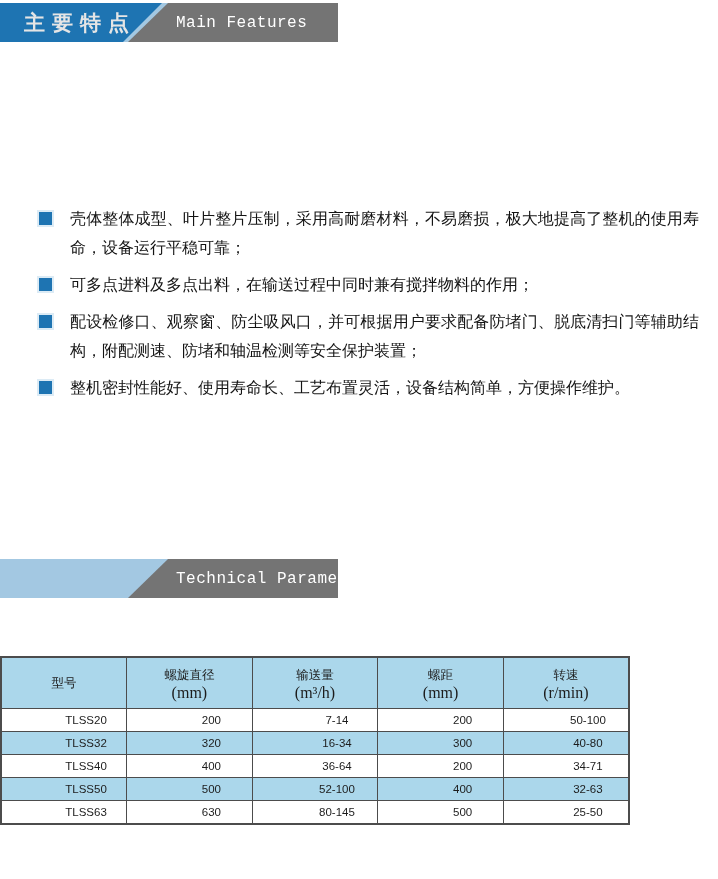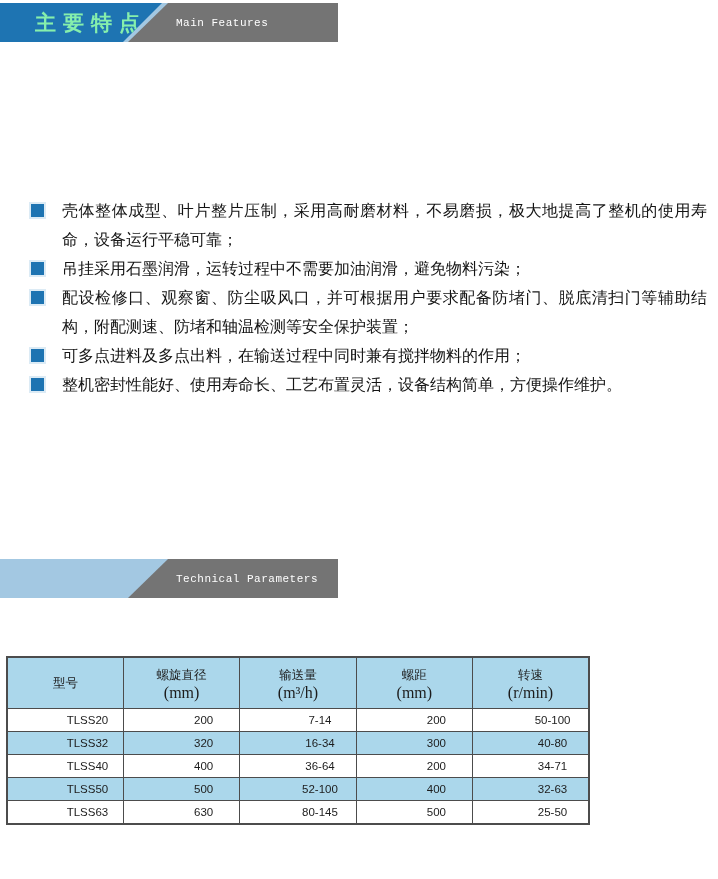--- a/index.html
+++ b/index.html
@@ -30,61 +30,61 @@
   }
   .sec-hdr .en-label {
     position: absolute;
     left: 176px;
     top: 0;
     bottom: 0;
     display: flex;
     align-items: center;
     color: #ffffff;
     font-family: "Liberation Mono", "DejaVu Sans Mono", monospace;
-    font-size: 11px;
+    font-size: 16px;
     letter-spacing: 0.5px;
     white-space: nowrap;
     text-align: center;
   }
   .sec-hdr .blue-edge {
     position: absolute;
     left: 0; top: 0; bottom: 0;
     width: 172px;
     background: var(--edge);
     clip-path: polygon(0 0, 168px 0, 128px 100%, 0 100%);
   }
   .sec-hdr .bar-blue {
     position: absolute;
     left: 0; top: 0; bottom: 0;
     width: 168px;
     background: var(--blue);
     clip-path: polygon(0 0, 162px 0, 123px 100%, 0 100%);
     display: flex;
     align-items: center;
-    padding-left: 35px;
+    padding-left: 24px;
     box-sizing: border-box;
-    color: #86efac;
+    color: #e5e5e5;
     font-size: 21px;
     font-weight: bold;
     letter-spacing: 7px;
     white-space: nowrap;
   }
   #hdr-features { top: 3px; }
   #hdr-params   { top: 559px; }
 
   
   .features {
     position: absolute;
     top: 196px;
     left: 31px;
     width: 676px;
   }
   .feature-item {
     display: flex;
-    margin: 0;
+    margin: 8px;
   }
   .feature-bullet {
     flex: 0 0 13px;
     width: 13px;
     height: 13px;
     margin-top: 8px;
     margin-right: 18px;
     background: var(--blue);
     box-shadow: 0 0 0 2px #dcebf5;
   }
@@ -93,22 +93,22 @@
     font-size: 16px;
     line-height: 29px;
     color: #141414;
     text-align: justify;
   }
 
   
   .param-table {
     position: absolute;
     top: 656px;
-    left: 6px;
-    width: 584px;
+    left: 0;
+    width: 630px;
     border-collapse: collapse;
     table-layout: fixed;
   }
   .param-table th, .param-table td {
     border: 1px solid #4c4c4c;
     text-align: center;
     vertical-align: middle;
     padding: 0;
   }
   .param-table { border: 2px solid #4c4c4c; }
@@ -151,29 +151,25 @@
     <div class="bar-blue">主要特点</div>
   </div>
 
   <div class="features" id="features-list">
       <div class="feature-item">
         <span class="feature-bullet"></span>
         <div class="feature-text">壳体整体成型、叶片整片压制，采用高耐磨材料，不易磨损，极大地提高了整机的使用寿命，设备运行平稳可靠；</div>
       </div>
       <div class="feature-item">
         <span class="feature-bullet"></span>
-        <div class="feature-text">吊挂采用石墨润滑，运转过程中不需要加油润滑，避免物料污染；</div>
+        <div class="feature-text">可多点进料及多点出料，在输送过程中同时兼有搅拌物料的作用；</div>
       </div>
       <div class="feature-item">
         <span class="feature-bullet"></span>
         <div class="feature-text">配设检修口、观察窗、防尘吸风口，并可根据用户要求配备防堵门、脱底清扫门等辅助结构，附配测速、防堵和轴温检测等安全保护装置；</div>
-      </div>
-      <div class="feature-item">
-        <span class="feature-bullet"></span>
-        <div class="feature-text">可多点进料及多点出料，在输送过程中同时兼有搅拌物料的作用；</div>
       </div>
       <div class="feature-item">
         <span class="feature-bullet"></span>
         <div class="feature-text">整机密封性能好、使用寿命长、工艺布置灵活，设备结构简单，方便操作维护。</div>
       </div>
     </div>
 
   <div class="sec-hdr" id="hdr-params">
     <div class="bar-gray"></div>
     <div class="en-label">Technical Parameters</div>

